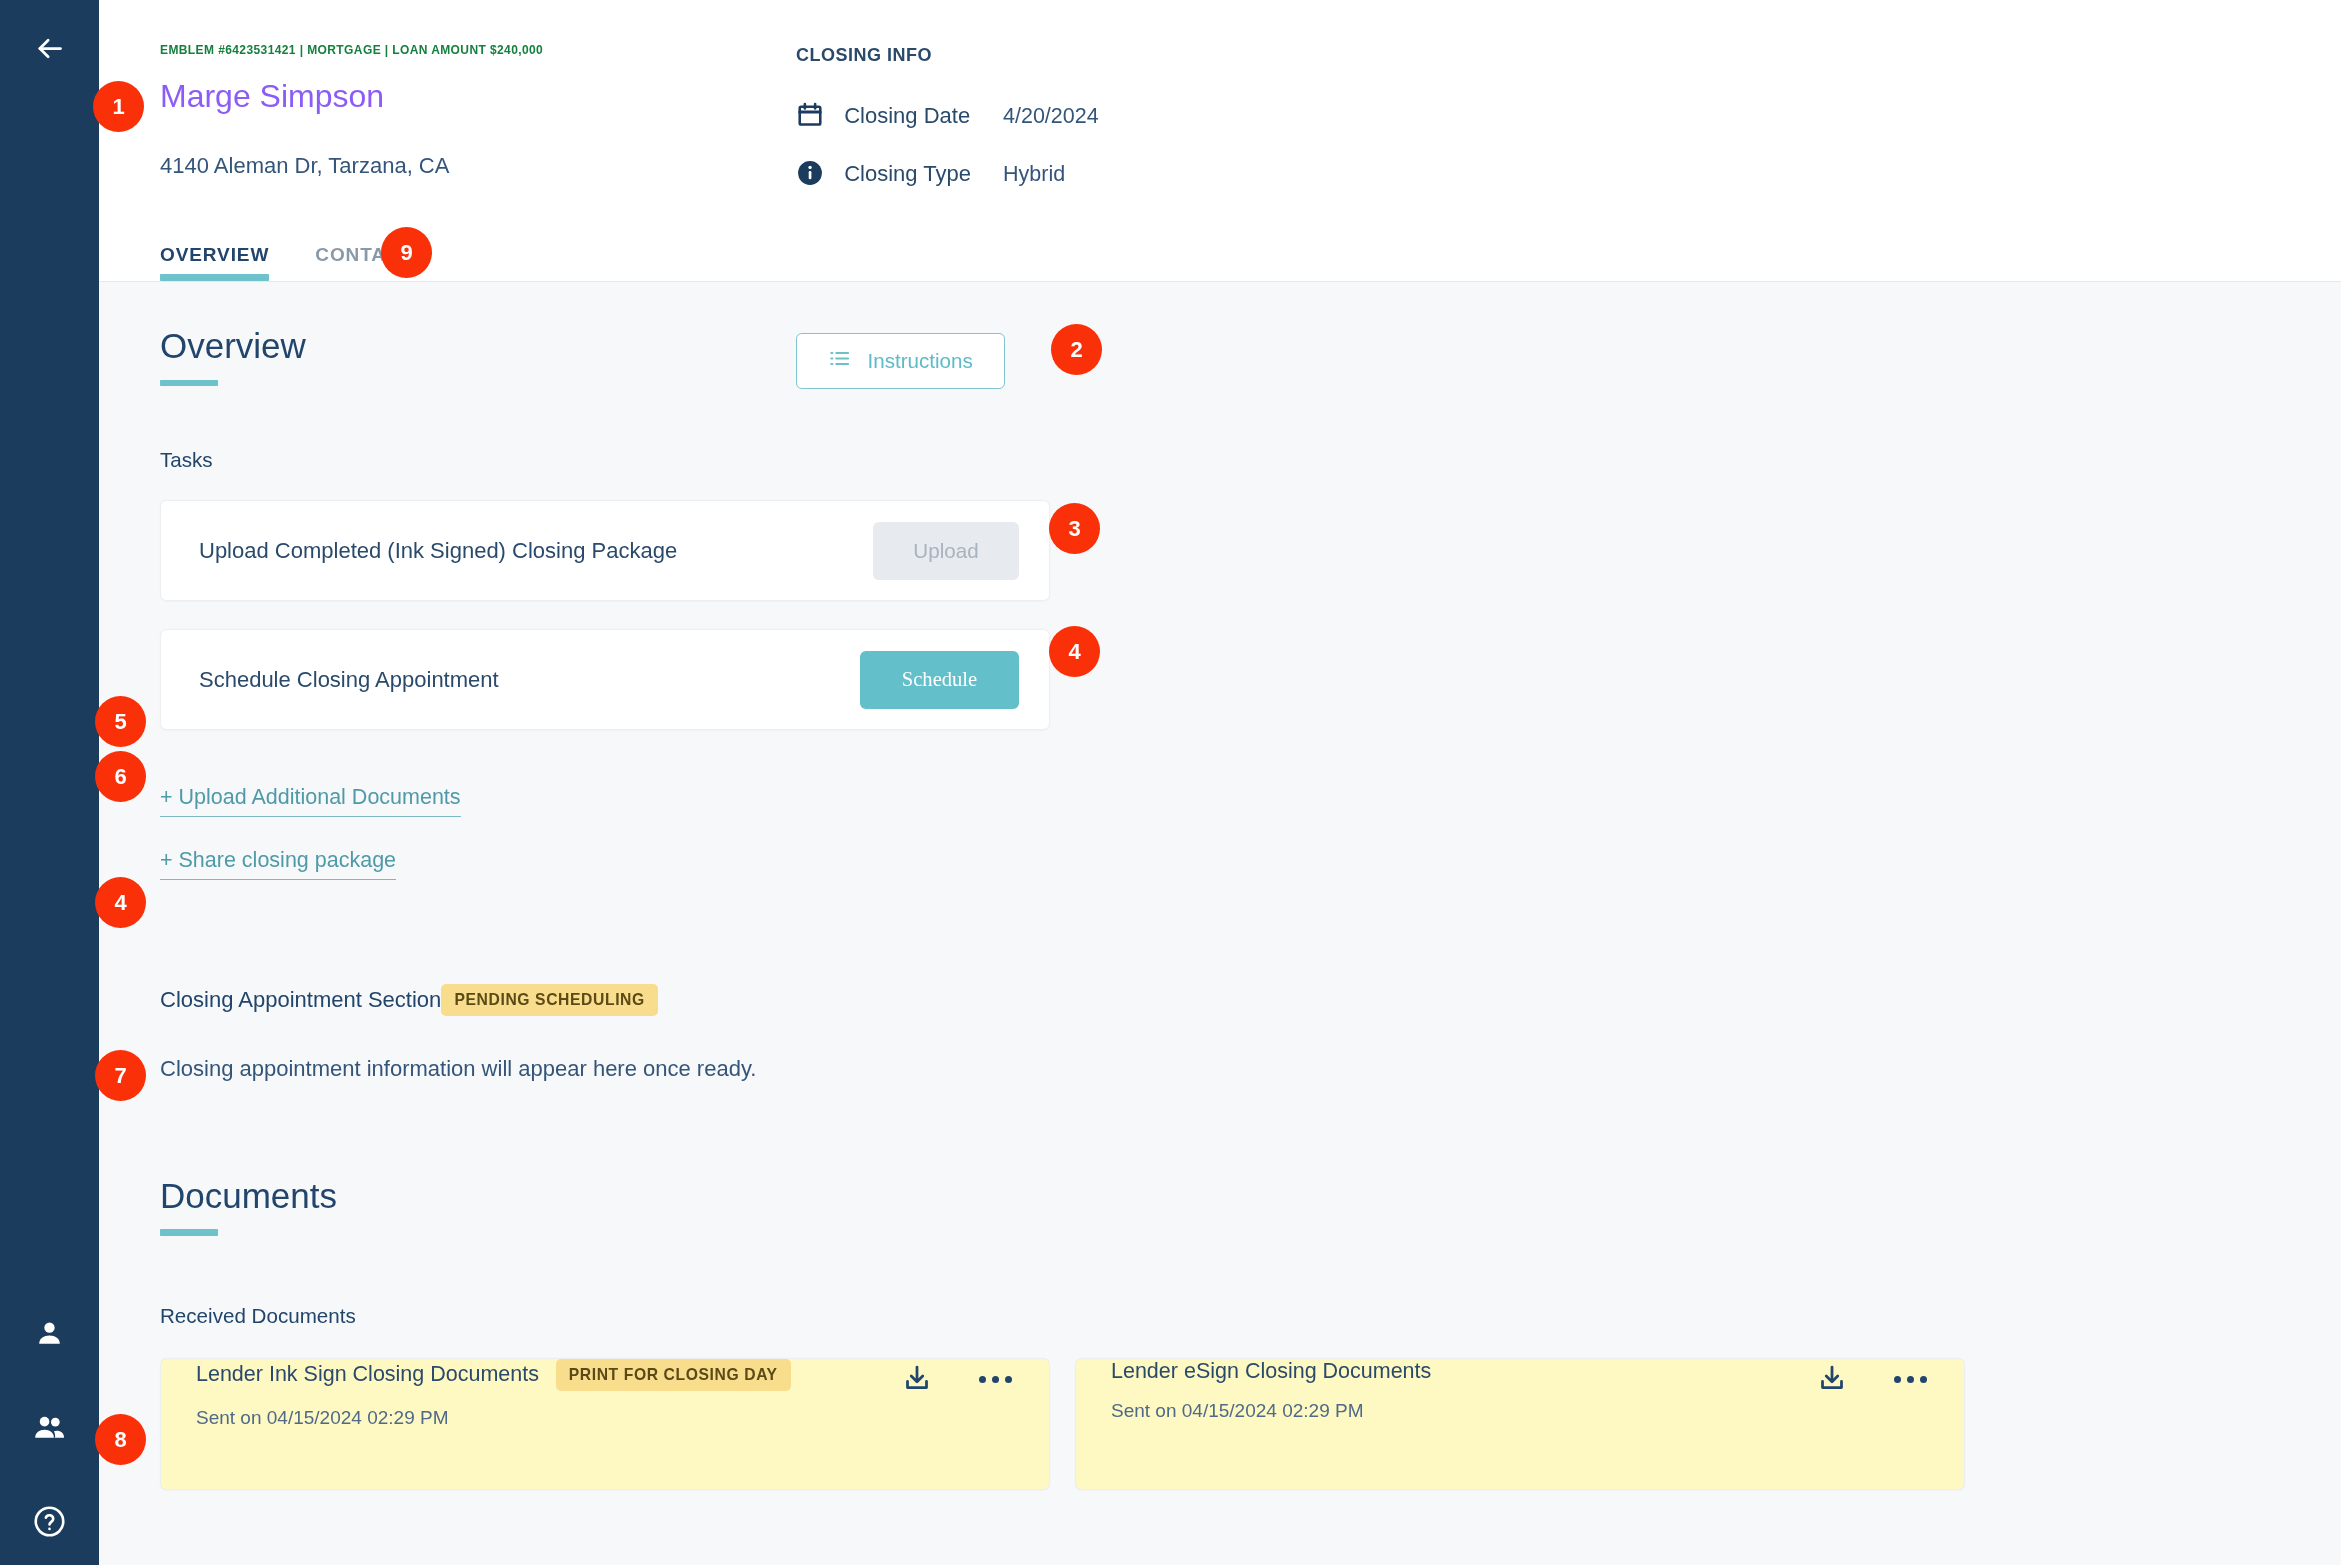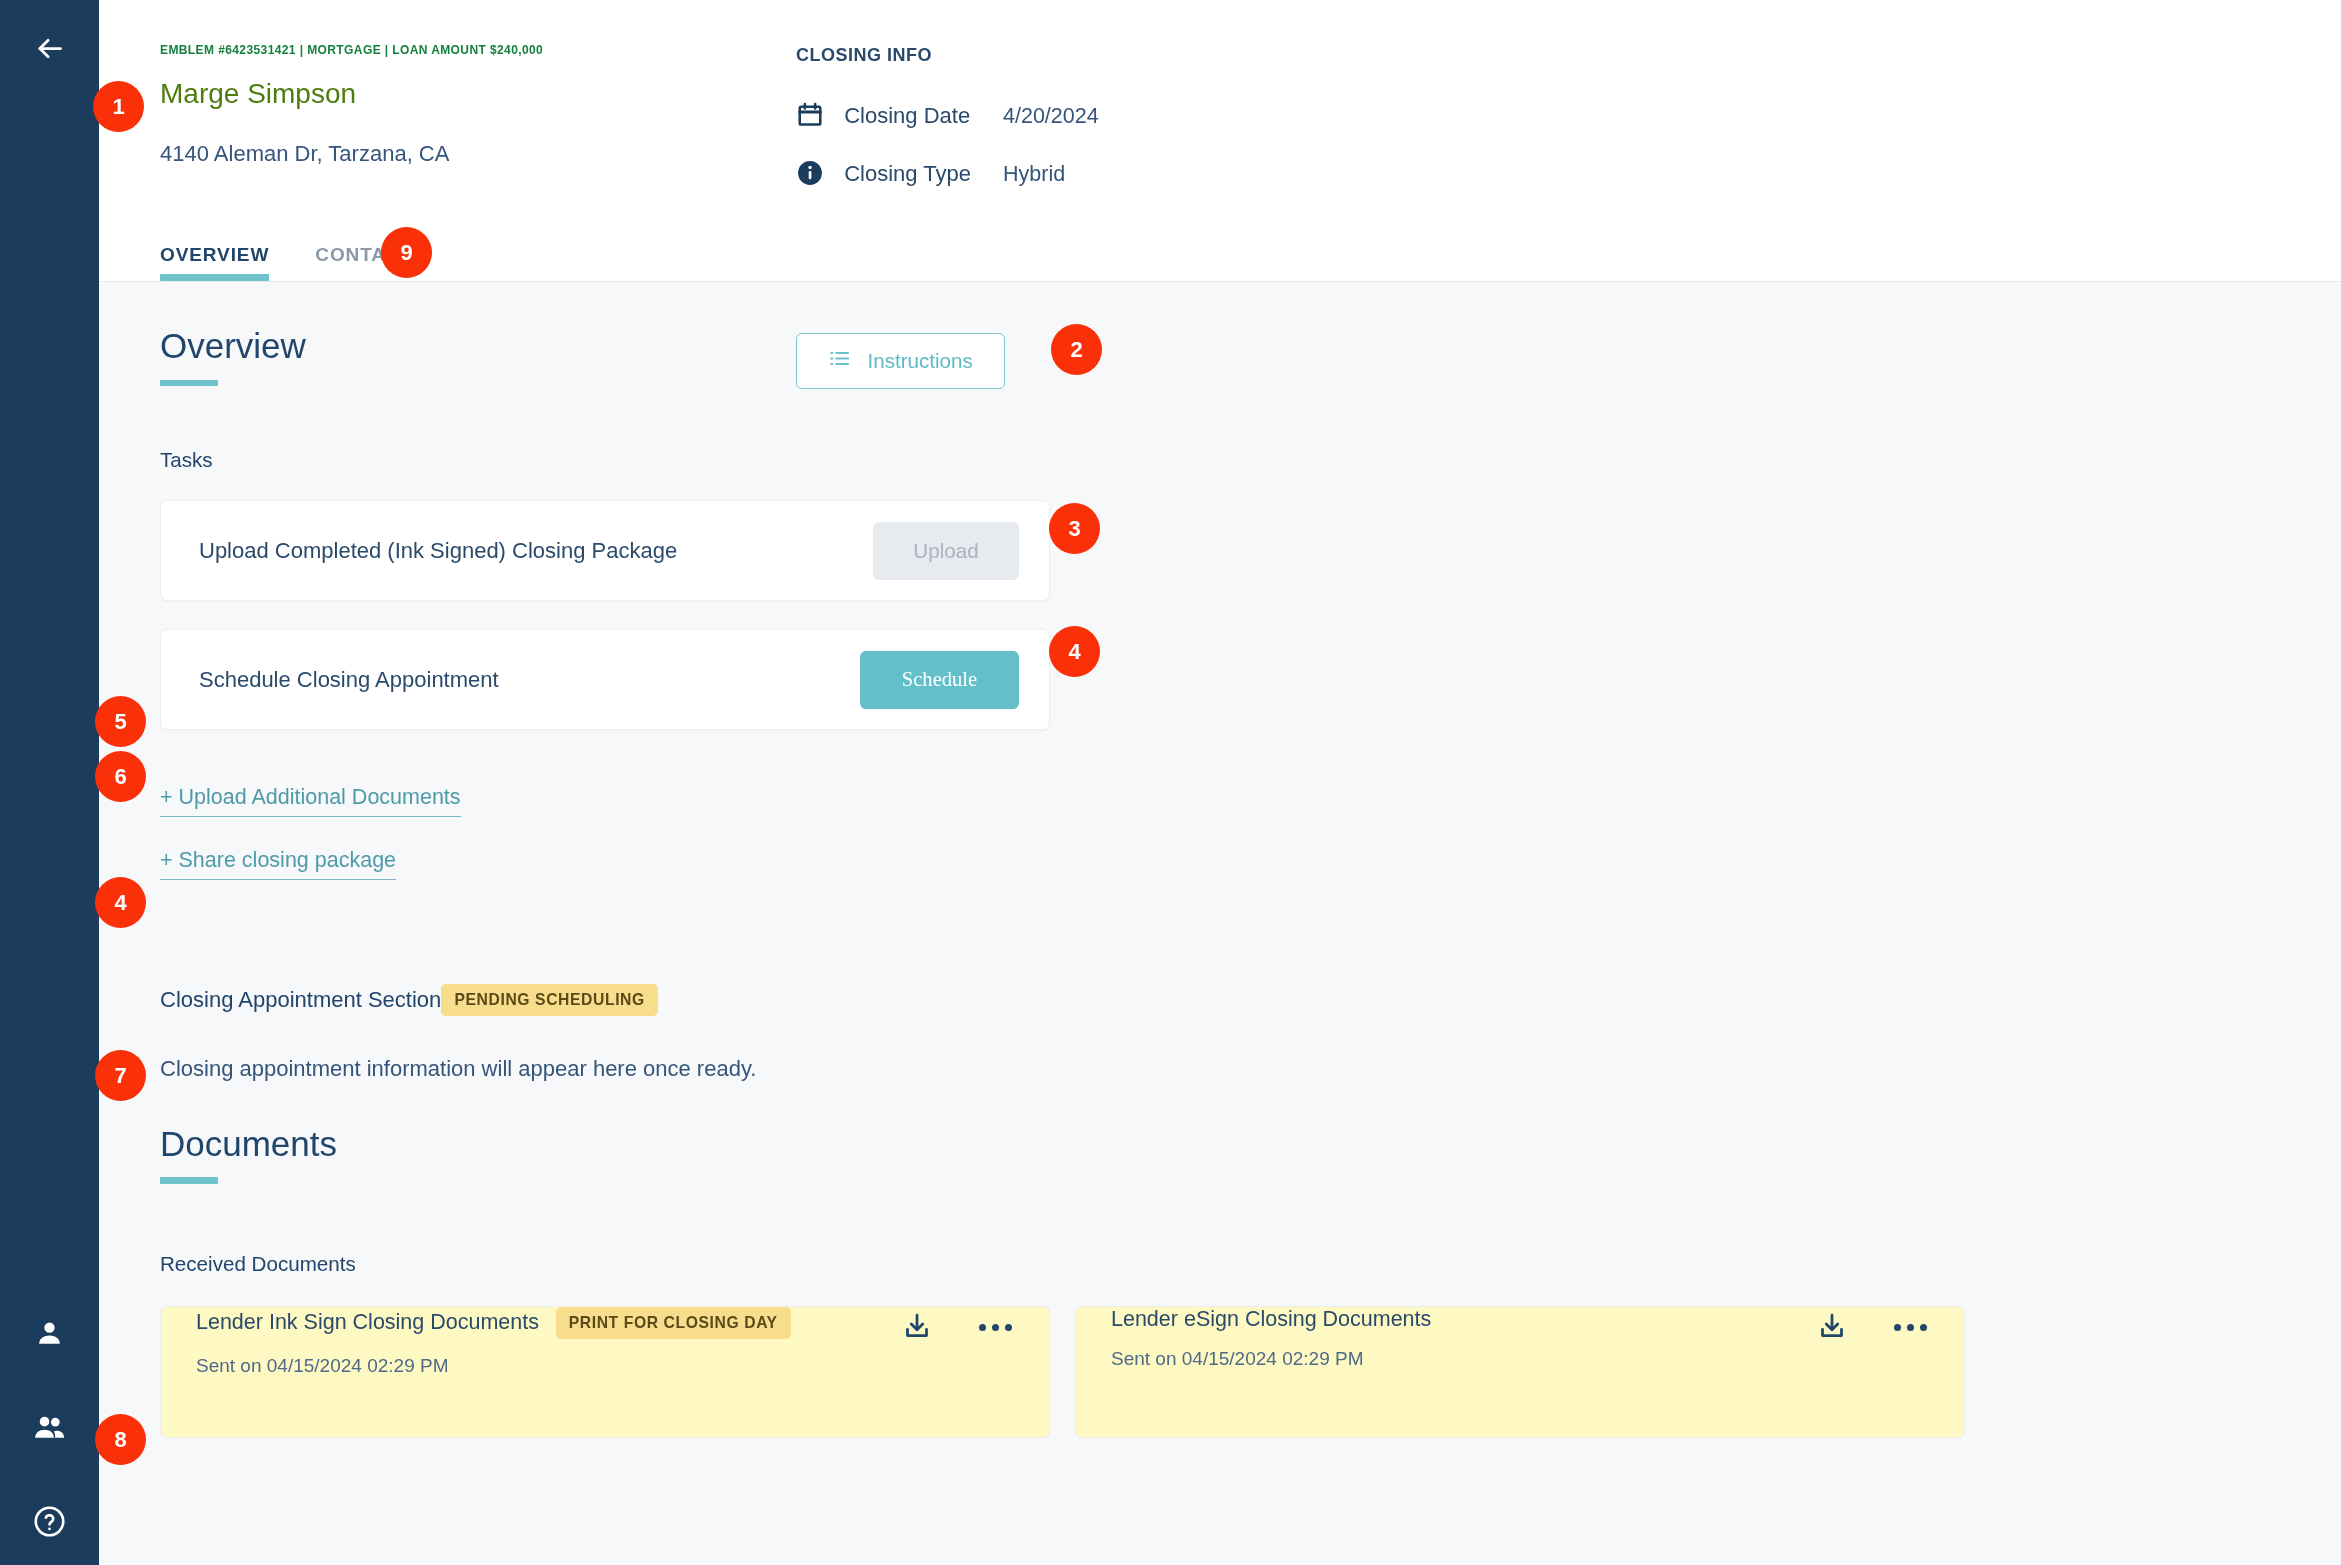--- a/index.html
+++ b/index.html
@@ -95,24 +95,24 @@
   .emblem-line {
     font-size: 12px;
     font-weight: bold;
     letter-spacing: 0.4px;
     color: #15803d;
     margin-bottom: 22px;
     white-space: nowrap;
   }
 
   .party-name {
-    font-size: 28px;
+    font-size: 32px;
     font-weight: 400;
-    color: #4d7c0f;
-    margin-bottom: 32px;
+    color: #8b5cf6;
+    margin-bottom: 40px;
     line-height: 1.1;
   }
 
   .party-address {
     font-size: 22px;
     font-weight: 400;
     color: #34557a;
     line-height: 1.1;
   }
 
@@ -308,21 +308,21 @@
     border-radius: 5px;
     white-space: nowrap;
   }
   .appt-note {
     margin-top: 40px;
     font-size: 22px;
     color: #34557a;
   }
 
   
-  .documents-head { margin-top: 44px; }
+  .documents-head { margin-top: 96px; }
 
   .docs-sub {
     font-size: 20.6px;
     color: #21456b;
     margin-top: 68px;
   }
 
   .doc-grid {
     margin-top: 30px;
     display: flex;

